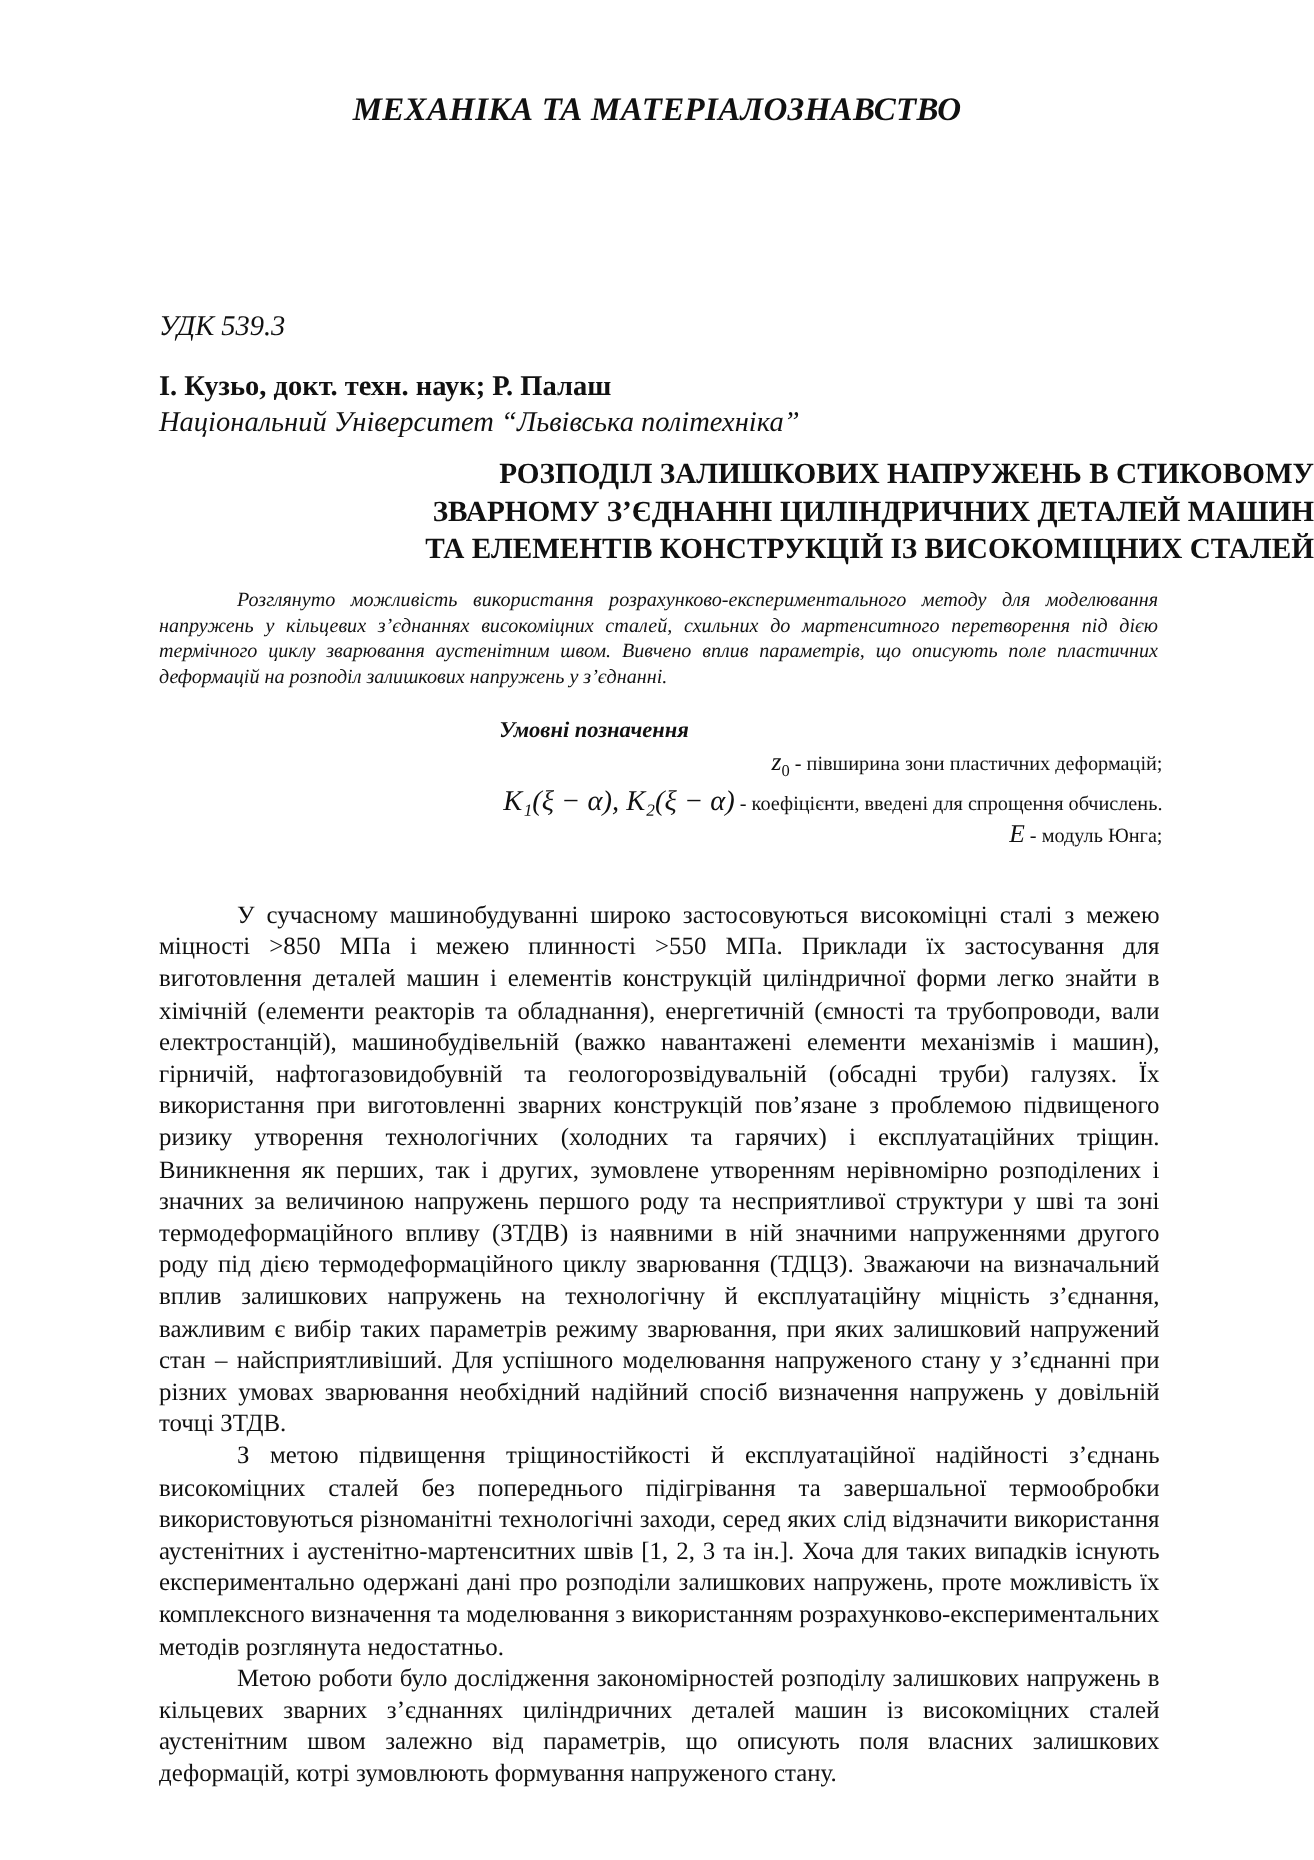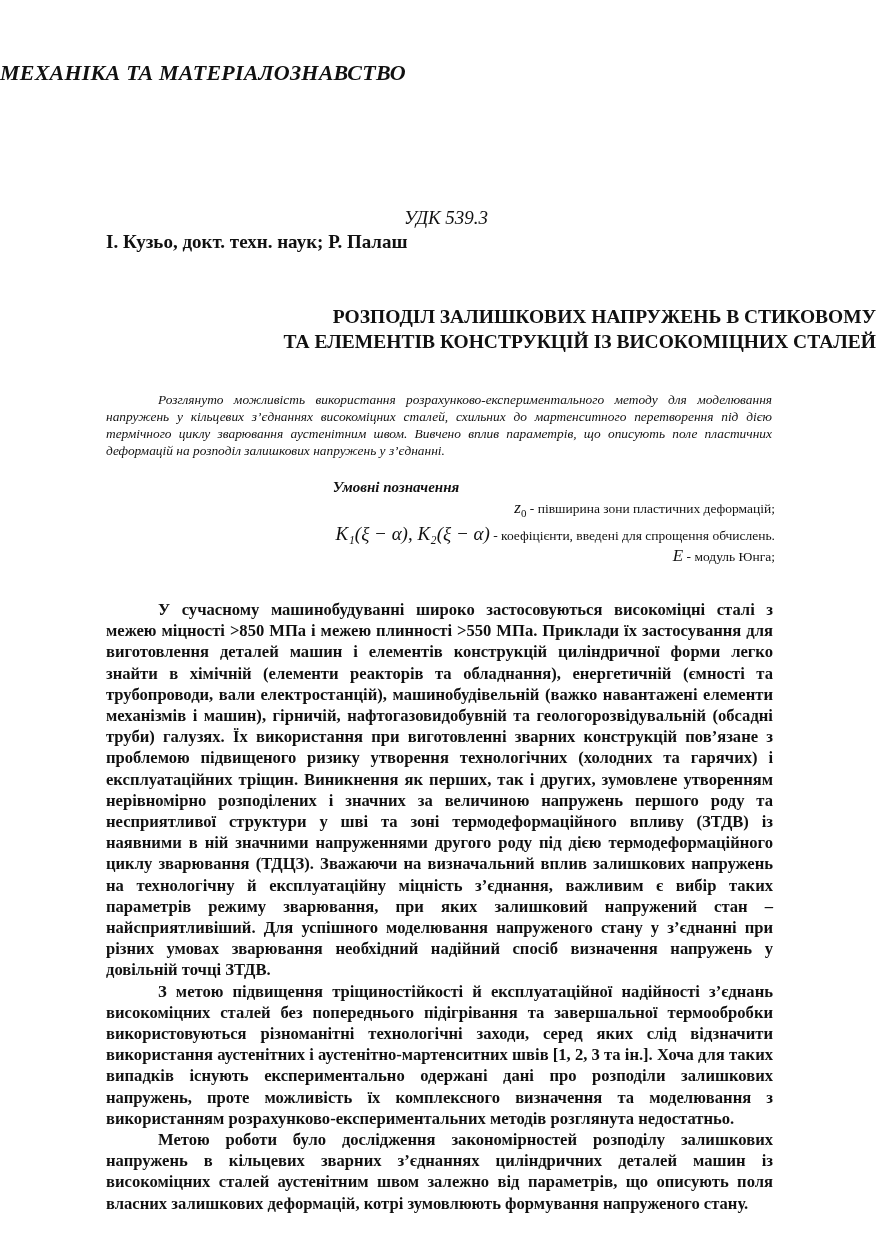--- a/index.html
+++ b/index.html
@@ -1,26 +1,26 @@
 <!DOCTYPE html>
 <html><head>
 <meta charset="utf-8">
 <style>
   html, body { margin: 0; padding: 0; background: #ffffff; }
   body {
     width: 876px; height: 1240px; position: relative; overflow: hidden;
     font-family: "Liberation Serif", serif; color: #111;
   }
   .section-header {
-    position: absolute; top: 60px; left: 0; width: 876px; text-align: left;
+    position: absolute; top: 60px; left: 0; width: 876px; text-align: center;
     font-size: 22px; font-weight: bold; font-style: italic; letter-spacing: 0.2px;
   }
   .meta { position: absolute; left: 106px; top: 206px; width: 680px; }
-  .udc { font-size: 19px; font-style: italic; line-height: 24px; text-align: center; }
-  .authors { font-size: 19px; font-weight: bold; line-height: 24px; }
+  .udc { font-size: 19px; font-style: italic; line-height: 24px; }
+  .authors { font-size: 19px; font-weight: bold; line-height: 24px; margin-top: 16px; }
   .affil { font-size: 19px; font-style: italic; line-height: 24px; }
   .title {
     position: absolute; top: 304px; left: 0; width: 876px; text-align: right;
     font-size: 19.5px; font-weight: bold; line-height: 25px;
   }
   .abstract {
     position: absolute; top: 391px; left: 106px; width: 666px;
     font-size: 13.4px; font-style: italic; line-height: 17px; text-align: justify;
     text-indent: 52px;
   }
@@ -30,34 +30,36 @@
   }
   .nomen { position: absolute; top: 498px; left: 155px; width: 620px; text-align: right; }
   .nomen-item { font-size: 13.5px; line-height: 20.5px; white-space: nowrap; }
   .nomen-item .sym { font-family: "Liberation Serif", serif; font-style: italic; font-size: 17px; }
   .nomen-item .sym sub { font-style: normal; font-size: 11px; }
   .nomen-item .sym.k { font-size: 19px; }
   .body-text {
     position: absolute; top: 599px; left: 106px; width: 667px;
     font-size: 16.6px; line-height: 21.2px; text-align: justify;
   }
-  .body-text p { margin: 0; text-indent: 52px; font-weight: bold; }
+  .body-text p { margin: 0; text-indent: 52px; }
 </style>
 </head>
 <body>
 
 <div class="section-header">МЕХАНІКА ТА МАТЕРІАЛОЗНАВСТВО</div>
 
 <div class="meta">
   <div class="udc">УДК 539.3</div>
   <div class="authors">І. Кузьо, докт. техн. наук; Р. Палаш</div>
+  <div class="affil">Національний Університет “Львівська політехніка”</div>
 </div>
 
 <div class="title">
   <div>РОЗПОДІЛ ЗАЛИШКОВИХ НАПРУЖЕНЬ В СТИКОВОМУ</div>
+  <div>ЗВАРНОМУ З’ЄДНАННІ ЦИЛІНДРИЧНИХ ДЕТАЛЕЙ МАШИН</div>
   <div>ТА ЕЛЕМЕНТІВ КОНСТРУКЦІЙ ІЗ ВИСОКОМІЦНИХ СТАЛЕЙ</div>
 </div>
 
 <div class="abstract">Розглянуто можливість використання розрахунково-експериментального методу для моделювання напружень у кільцевих з’єднаннях високоміцних сталей, схильних до мартенситного перетворення під дією термічного циклу зварювання аустенітним швом. Вивчено вплив параметрів, що описують поле пластичних деформацій на розподіл залишкових напружень у з’єднанні.</div>
 
 <div class="nomen-title">Умовні позначення</div>
 
 <div class="nomen">
   <div class="nomen-item">
     <span class="sym"><span>z</span><sub>0</sub></span><span> - півширина зони пластичних деформацій;</span>

